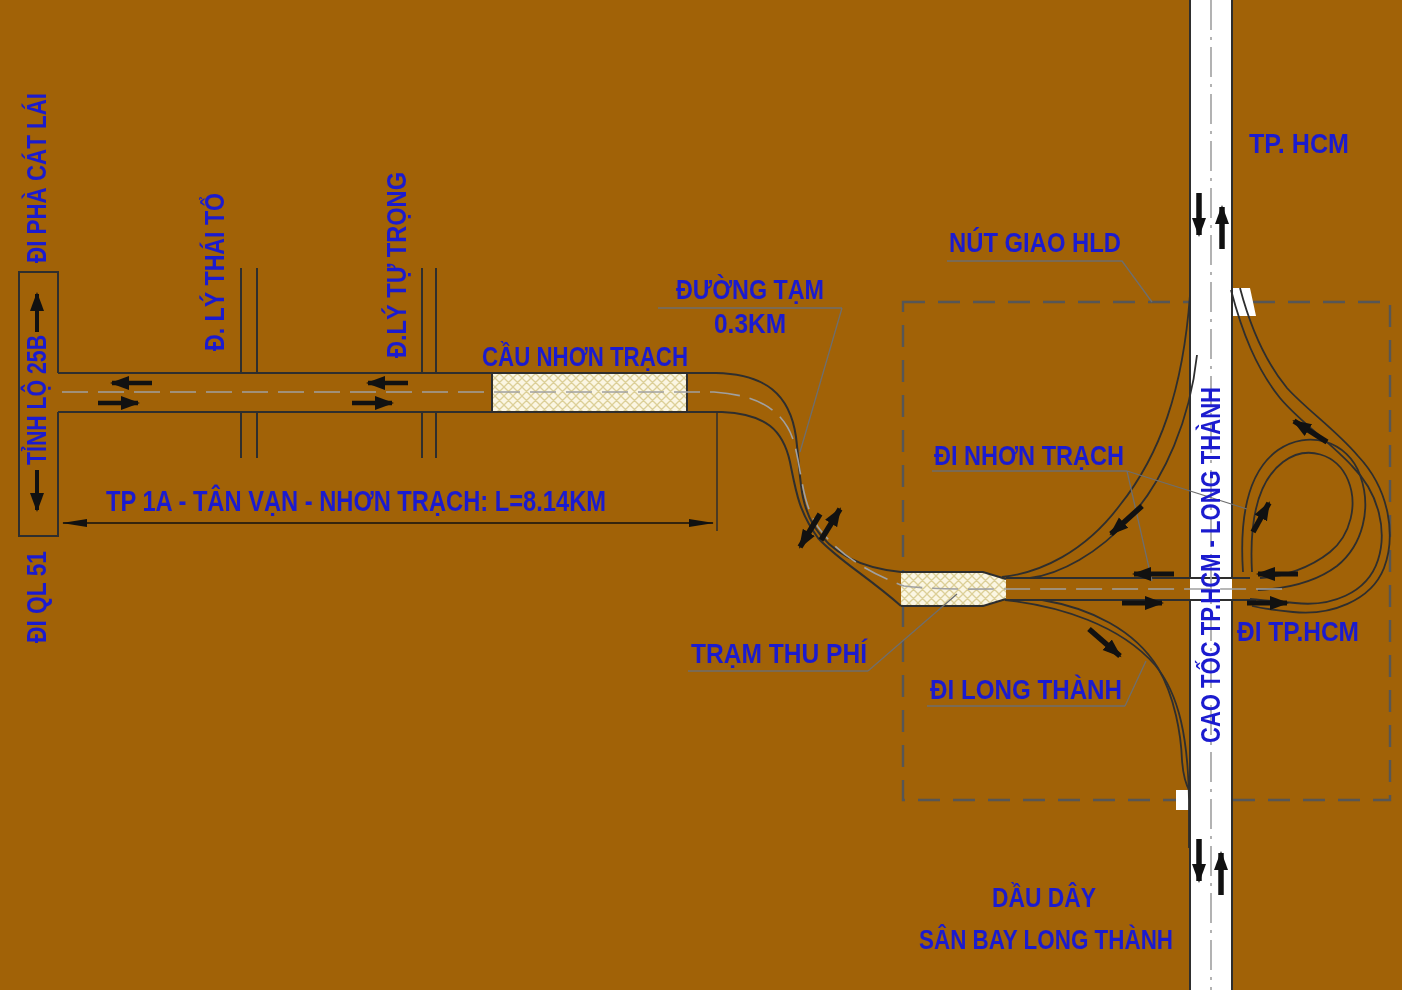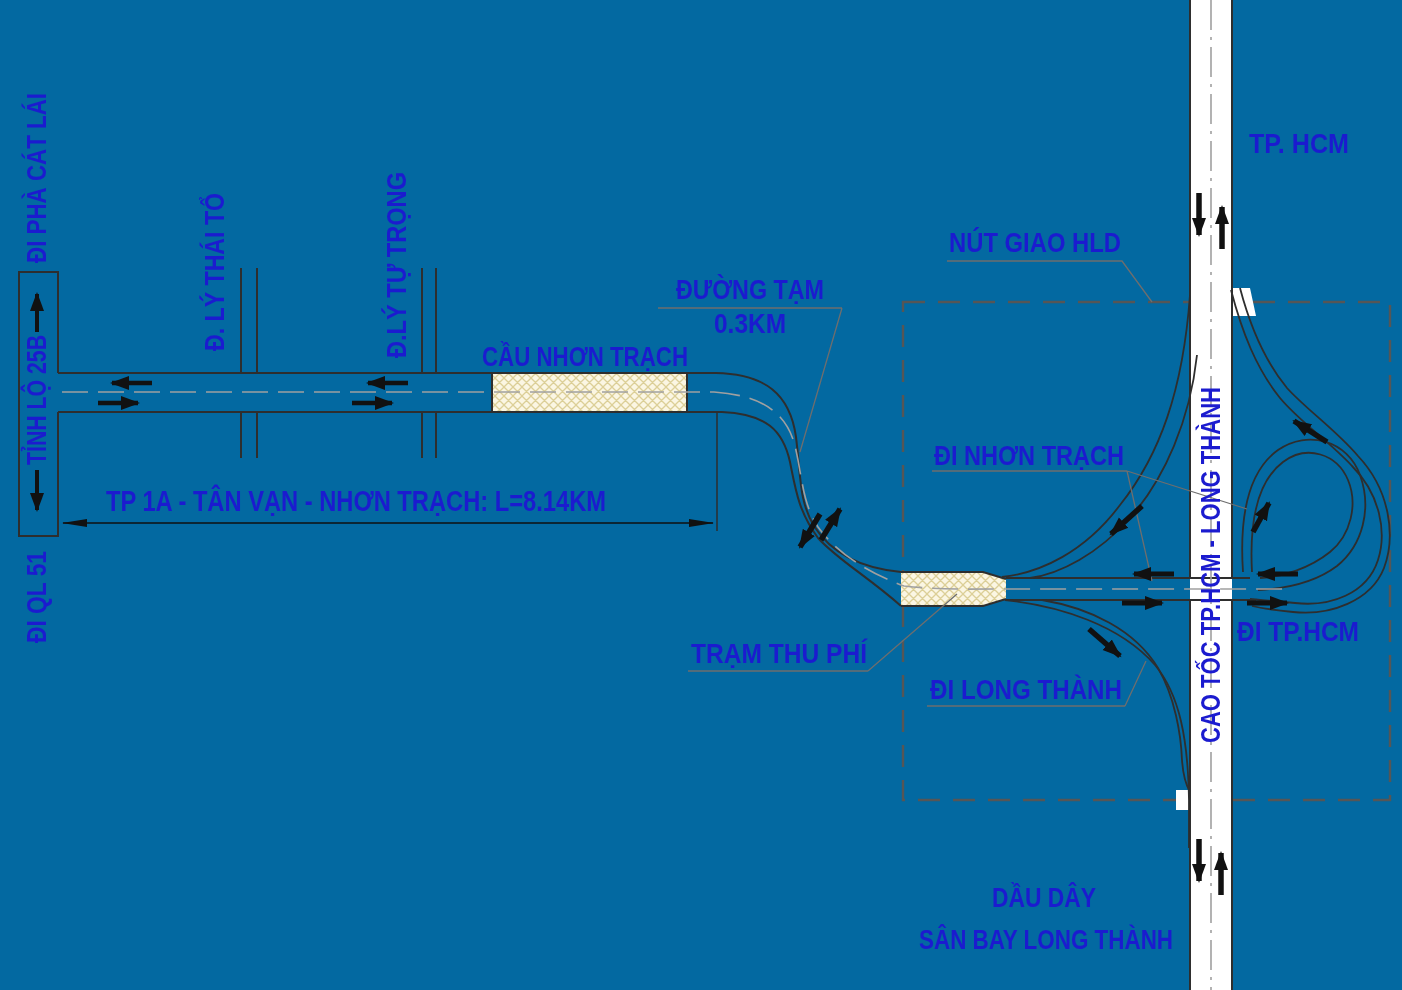--- a/index.html
+++ b/index.html
@@ -1,16 +1,16 @@
 <!DOCTYPE html>
 <html><head>
 <meta charset="utf-8">
 <style>
   html,body{margin:0;padding:0;background:#fff;}
-  .stage{position:relative;width:1402px;height:990px;background:#0369a1;overflow:hidden;}
+  .stage{position:relative;width:1402px;height:990px;background:#a16207;overflow:hidden;}
   svg{display:block;width:1402px;height:990px;}
   .lbl{font-family:"Liberation Sans",sans-serif;font-weight:bold;font-size:28px;fill:#1b1bcf;}
   .lbl-sm{font-size:27px;}
   .lbl-dim{font-size:29px;}
   .edge{stroke:#2e2e2e;stroke-width:2;fill:none;}
   .edge-thin{stroke:#2e2e2e;stroke-width:1.8;fill:none;}
   .cl{stroke:#a0a0a0;stroke-width:1.6;fill:none;}
   .leader{stroke:#6e6e6e;stroke-width:1.3;fill:none;}
   .arr{stroke:#111;fill:none;}
   .dashbox{stroke:#565656;stroke-width:2.4;fill:none;stroke-dasharray:22 13;}

